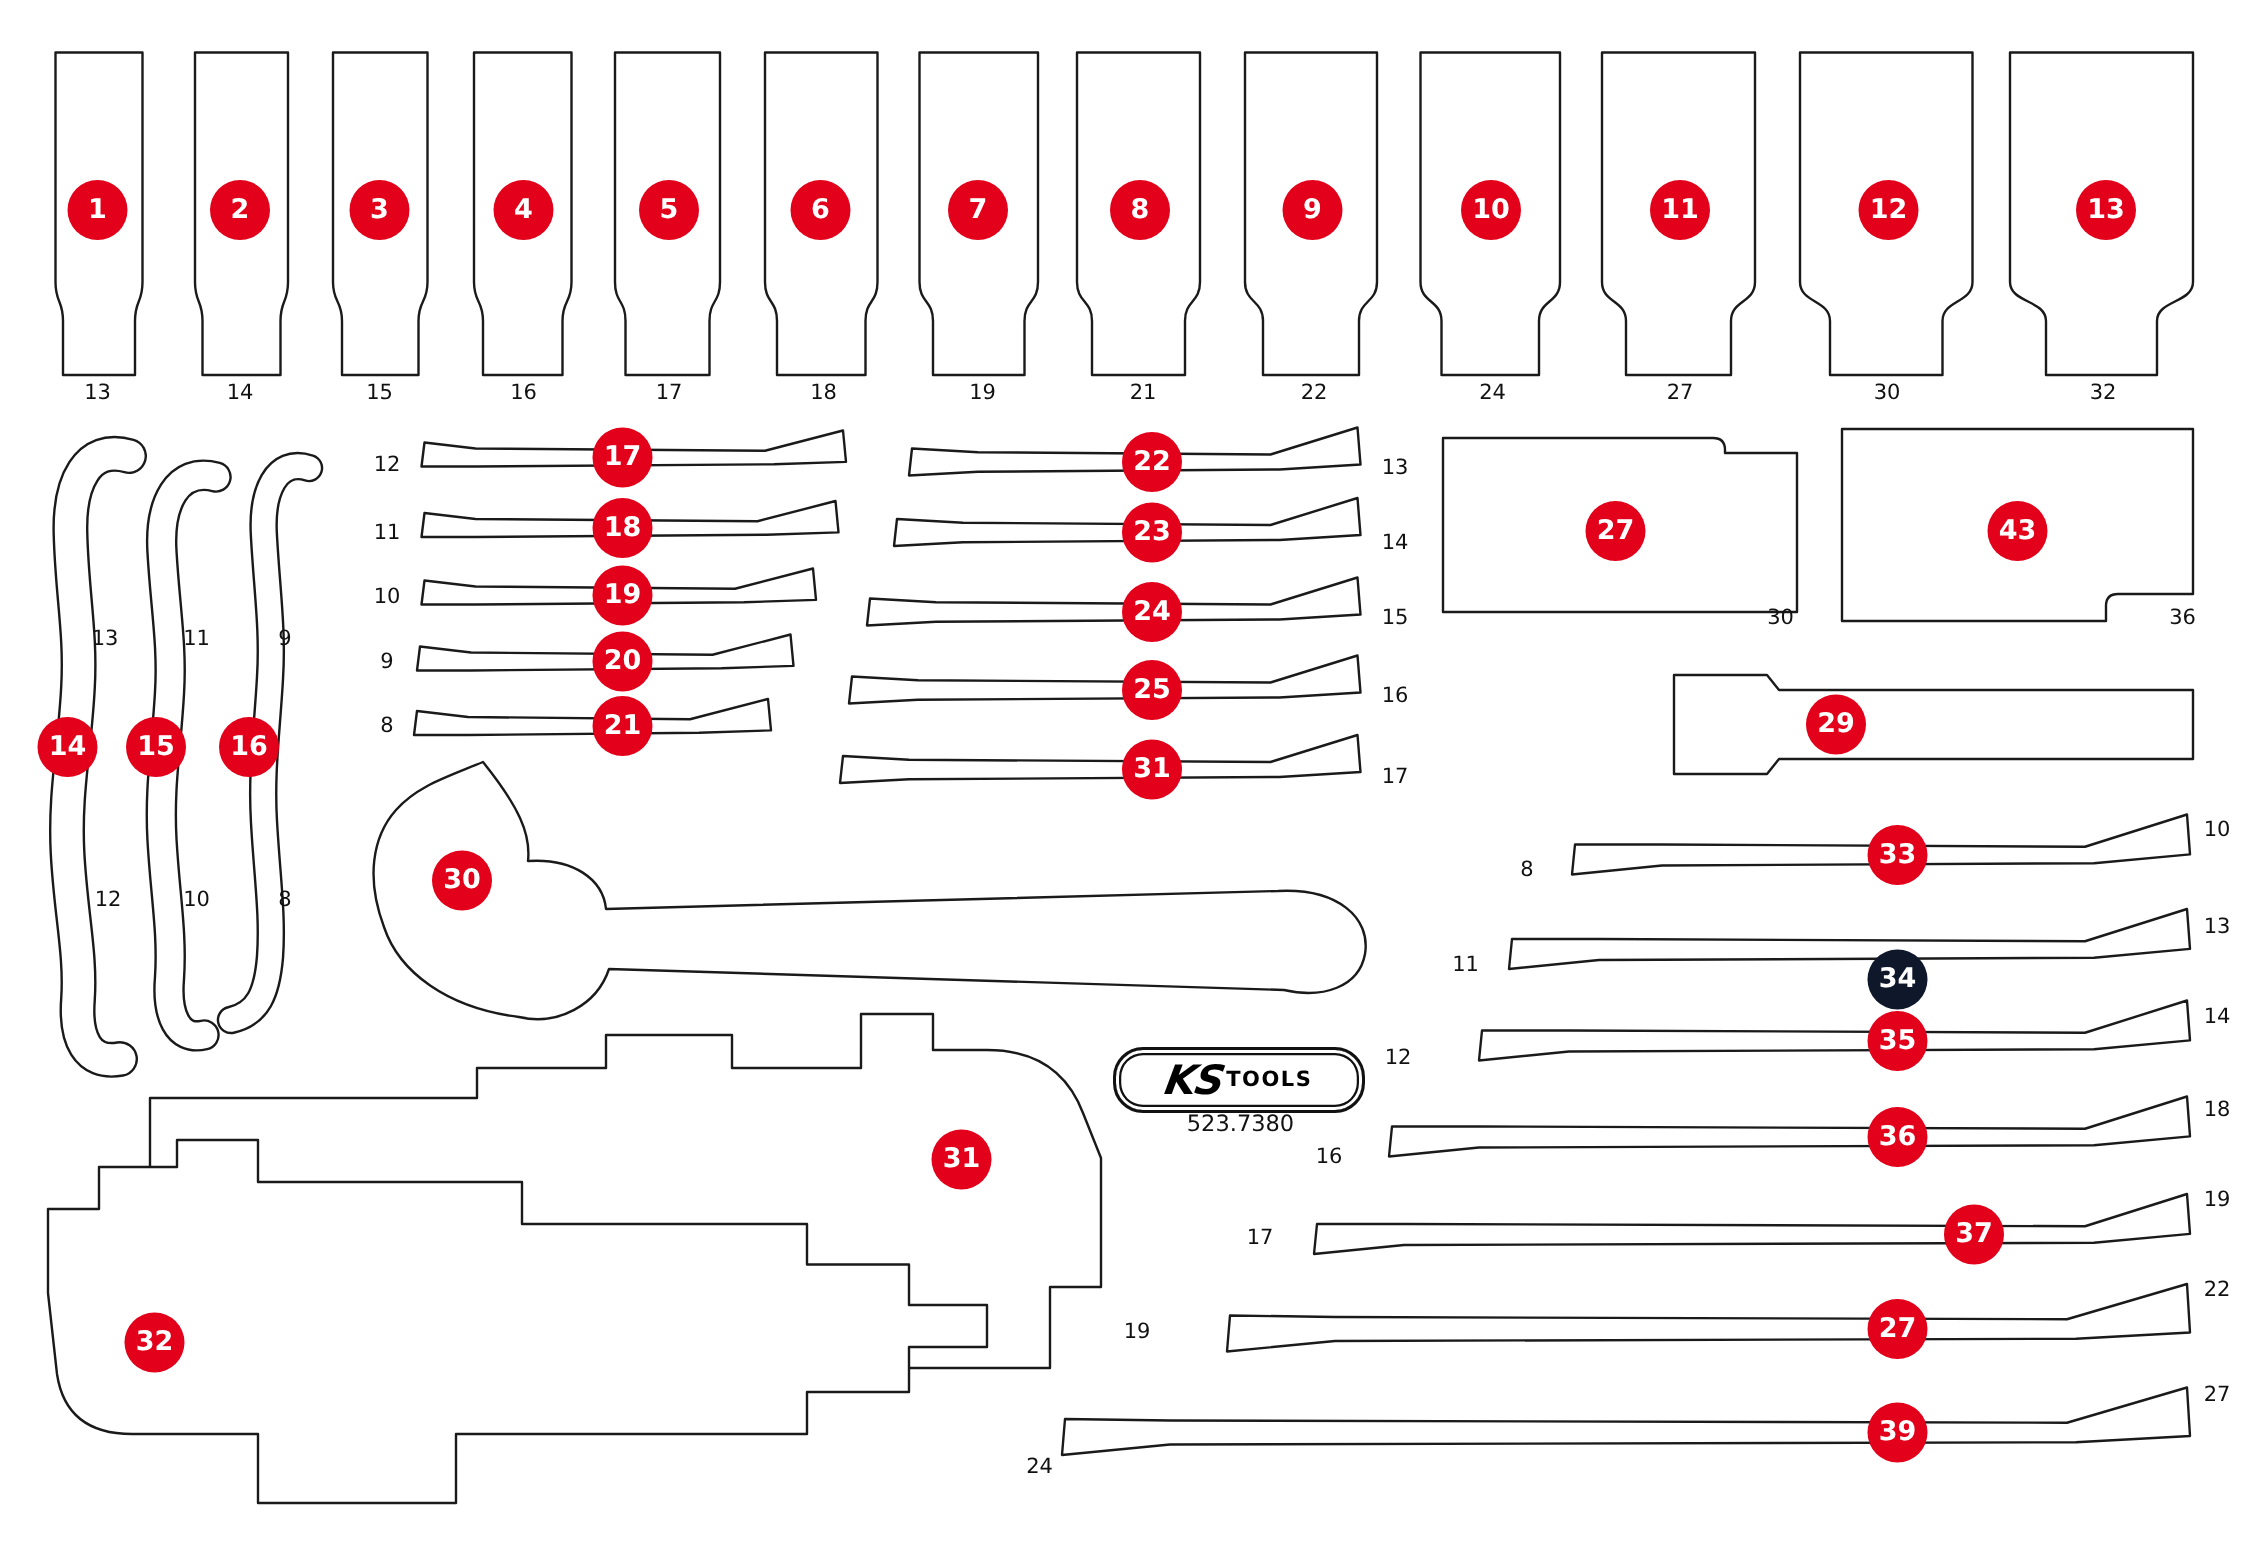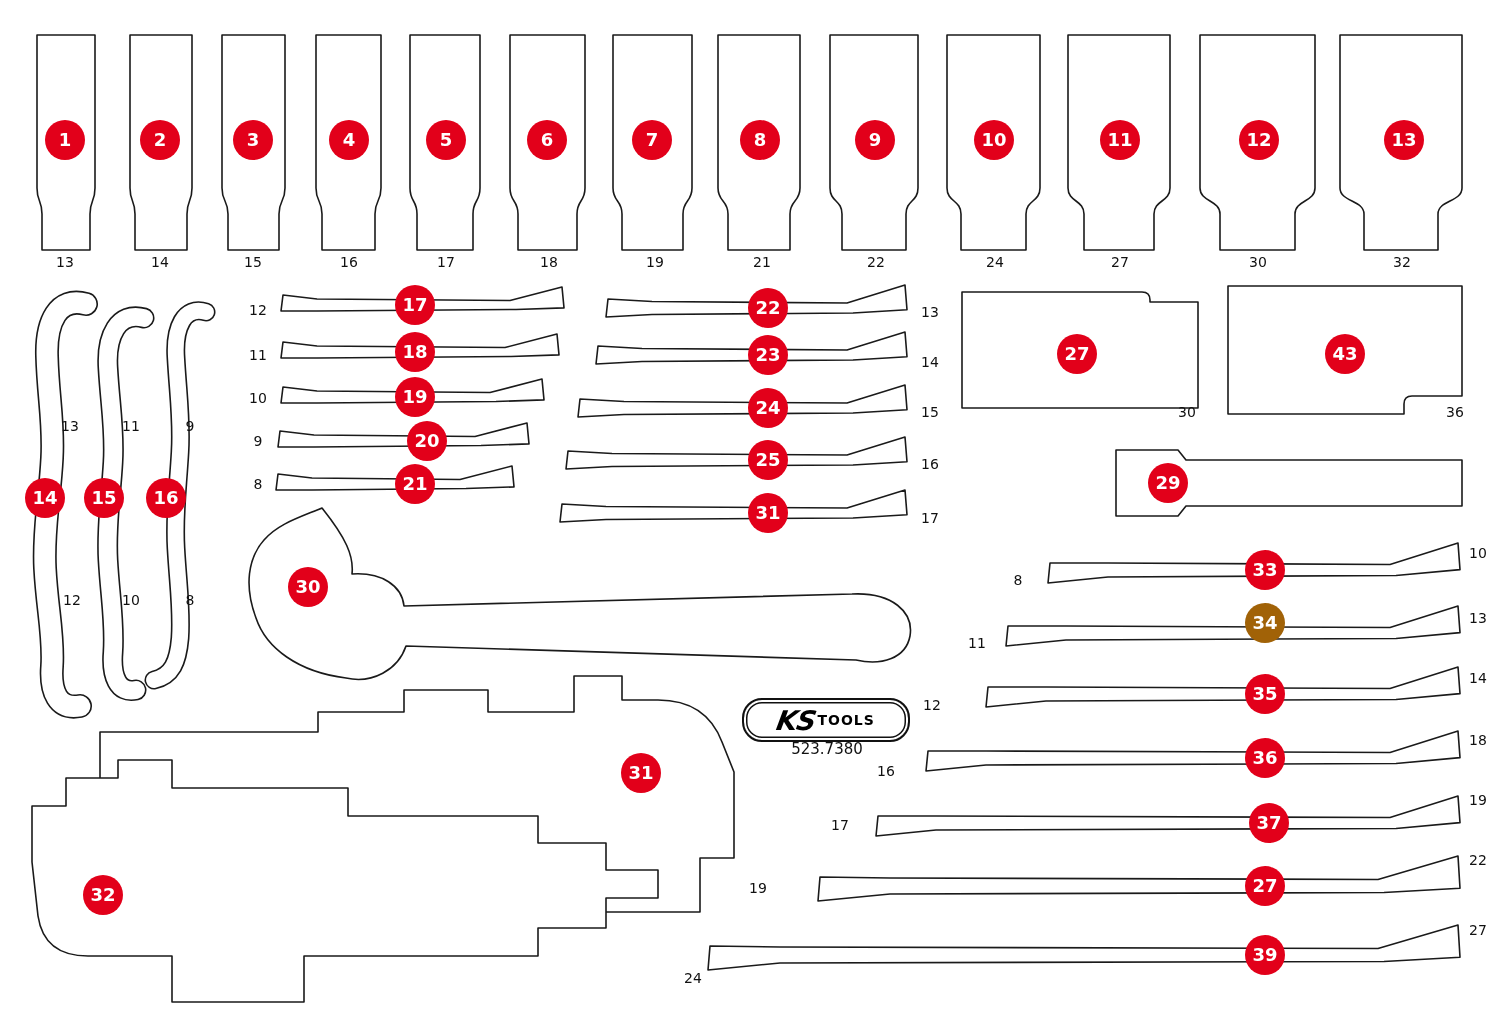--- a/index.html
+++ b/index.html
@@ -109,38 +109,38 @@
       <div class="badge" style="left: 994px; top: 140px; background: rgb(226, 0, 26);">10</div>
       <div class="badge" style="left: 1120px; top: 140px; background: rgb(226, 0, 26);">11</div>
       <div class="badge" style="left: 1259px; top: 140px; background: rgb(226, 0, 26);">12</div>
       <div class="badge" style="left: 1404px; top: 140px; background: rgb(226, 0, 26);">13</div>
       <div class="badge" style="left: 45px; top: 498px; background: rgb(226, 0, 26);">14</div>
       <div class="badge" style="left: 104px; top: 498px; background: rgb(226, 0, 26);">15</div>
       <div class="badge" style="left: 166px; top: 498px; background: rgb(226, 0, 26);">16</div>
       <div class="badge" style="left: 415px; top: 305px; background: rgb(226, 0, 26);">17</div>
       <div class="badge" style="left: 415px; top: 352px; background: rgb(226, 0, 26);">18</div>
       <div class="badge" style="left: 415px; top: 397px; background: rgb(226, 0, 26);">19</div>
-      <div class="badge" style="left: 415px; top: 441px; background: rgb(226, 0, 26); margin-left: 12px;">20</div>
+      <div class="badge" style="left: 415px; top: 441px; background: rgb(226, 0, 26);">20</div>
       <div class="badge" style="left: 415px; top: 484px; background: rgb(226, 0, 26);">21</div>
       <div class="badge" style="left: 768px; top: 308px; background: rgb(226, 0, 26);">22</div>
       <div class="badge" style="left: 768px; top: 355px; background: rgb(226, 0, 26);">23</div>
       <div class="badge" style="left: 768px; top: 408px; background: rgb(226, 0, 26);">24</div>
       <div class="badge" style="left: 768px; top: 460px; background: rgb(226, 0, 26);">25</div>
       <div class="badge" style="left: 768px; top: 513px; background: rgb(226, 0, 26);">31</div>
       <div class="badge" style="left: 1077px; top: 354px; background: rgb(226, 0, 26);">27</div>
       <div class="badge" style="left: 1345px; top: 354px; background: rgb(226, 0, 26);">43</div>
-      <div class="badge" style="left: 1168px; top: 483px; background: rgb(226, 0, 26);">29</div>
+      <div class="badge" style="left: 1224px; top: 483px; background: rgb(226, 0, 26);">29</div>
       <div class="badge" style="left: 308px; top: 587px; background: rgb(226, 0, 26);">30</div>
       <div class="badge" style="left: 641px; top: 773px; background: rgb(226, 0, 26);">31</div>
       <div class="badge" style="left: 103px; top: 895px; background: rgb(226, 0, 26);">32</div>
       <div class="badge" style="left: 1265px; top: 570px; background: rgb(226, 0, 26);">33</div>
-      <div class="badge" style="left: 1265px; top: 623px; background: #a16207;">34</div>
+      <div class="badge" style="left: 1265px; top: 653px; background: #0f172a;">34</div>
       <div class="badge" style="left: 1265px; top: 694px; background: rgb(226, 0, 26);">35</div>
       <div class="badge" style="left: 1265px; top: 758px; background: rgb(226, 0, 26);">36</div>
-      <div class="badge" style="left: 1269px; top: 823px; background: rgb(226, 0, 26);">37</div>
+      <div class="badge" style="left: 1316px; top: 823px; background: rgb(226, 0, 26);">37</div>
       <div class="badge" style="left: 1265px; top: 886px; background: rgb(226, 0, 26);">27</div>
       <div class="badge" style="left: 1265px; top: 955px; background: rgb(226, 0, 26);">39</div>
       <div class="size-label" style="left: 65px; top: 262px;">13</div>
       <div class="size-label" style="left: 160px; top: 262px;">14</div>
       <div class="size-label" style="left: 253px; top: 262px;">15</div>
       <div class="size-label" style="left: 349px; top: 262px;">16</div>
       <div class="size-label" style="left: 446px; top: 262px;">17</div>
       <div class="size-label" style="left: 549px; top: 262px;">18</div>
       <div class="size-label" style="left: 655px; top: 262px;">19</div>
       <div class="size-label" style="left: 762px; top: 262px;">21</div>

